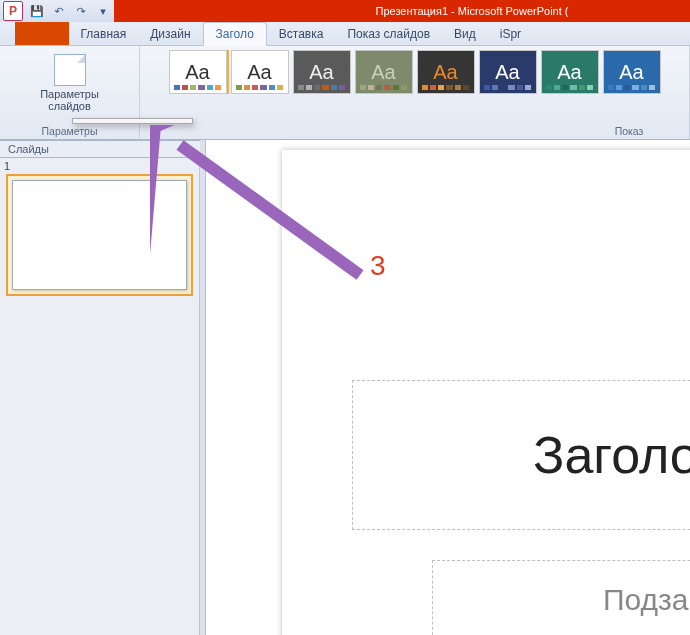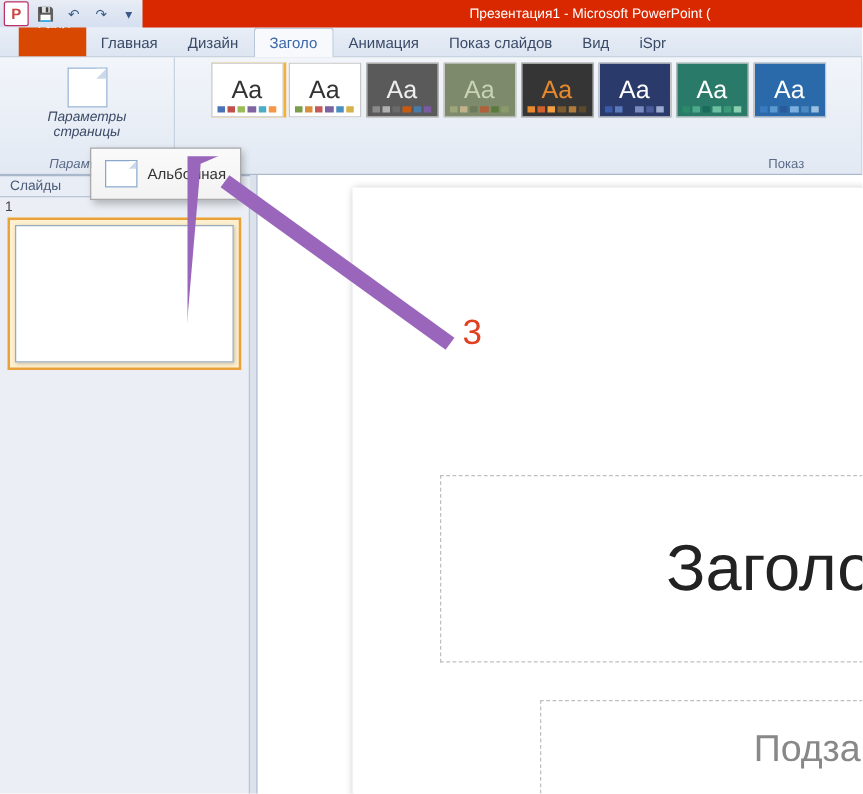--- a/index.html
+++ b/index.html
@@ -95,33 +95,33 @@
     <div class="qat-btn">▾</div>
   </div>
   <div class="title-red">Презентация1  -  Microsoft PowerPoint (</div>
 </div>
 
 <div class="tabstrip">
   <div class="file-tab">Файл</div>
   <div class="ribbon-tab">Главная</div>
   <div class="ribbon-tab">Дизайн</div>
   <div class="ribbon-tab active">Заголо</div>
-  <div class="ribbon-tab">Анимация</div>
+  <div class="ribbon-tab">Вставка</div>
   <div class="ribbon-tab">Показ слайдов</div>
   <div class="ribbon-tab">Вид</div>
   <div class="ribbon-tab">iSpr</div>
 </div>
 
 <div class="ribbon">
-  <div class="group" style="width:140px;font-style:italic;">
+  <div class="group" style="width:140px;">
     <div class="group-row">
       <div class="big-btn">
         <div class="icon32 icon-page"></div>
         <span>Параметры</span>
-        <span>страницы</span>
+        <span>слайдов</span>
       </div>
     </div>
     <div class="group-label">Параметры</div>
   </div>
 
   <div class="group themes">
     <div class="theme-row">
       <div class="theme-item t1 sel">
           <span class="aa">Aa</span>
           <div class="theme-dots">
@@ -209,24 +209,20 @@
             <span style="background:#4a8ac0"></span>
             <span style="background:#9ac0e0"></span>
           </div>
         </div>
     </div>
     <div class="group-label" style="right:20px; left:auto; width:80px;">Показ</div>
   </div>
 </div>
 
 <div class="dropdown">
-  <div class="dd-item">
-    <div class="dd-icon"></div>
-    <span>Альбомная</span>
-  </div>
 </div>
 
 <div class="slides-header">Слайды</div>
 
 <div class="slide-panel">
   <div style="position:relative; margin-top:10px;">
     <div class="thumb-num">1</div>
     <div class="thumb-wrap">
       <div class="thumb"></div>
     </div>

